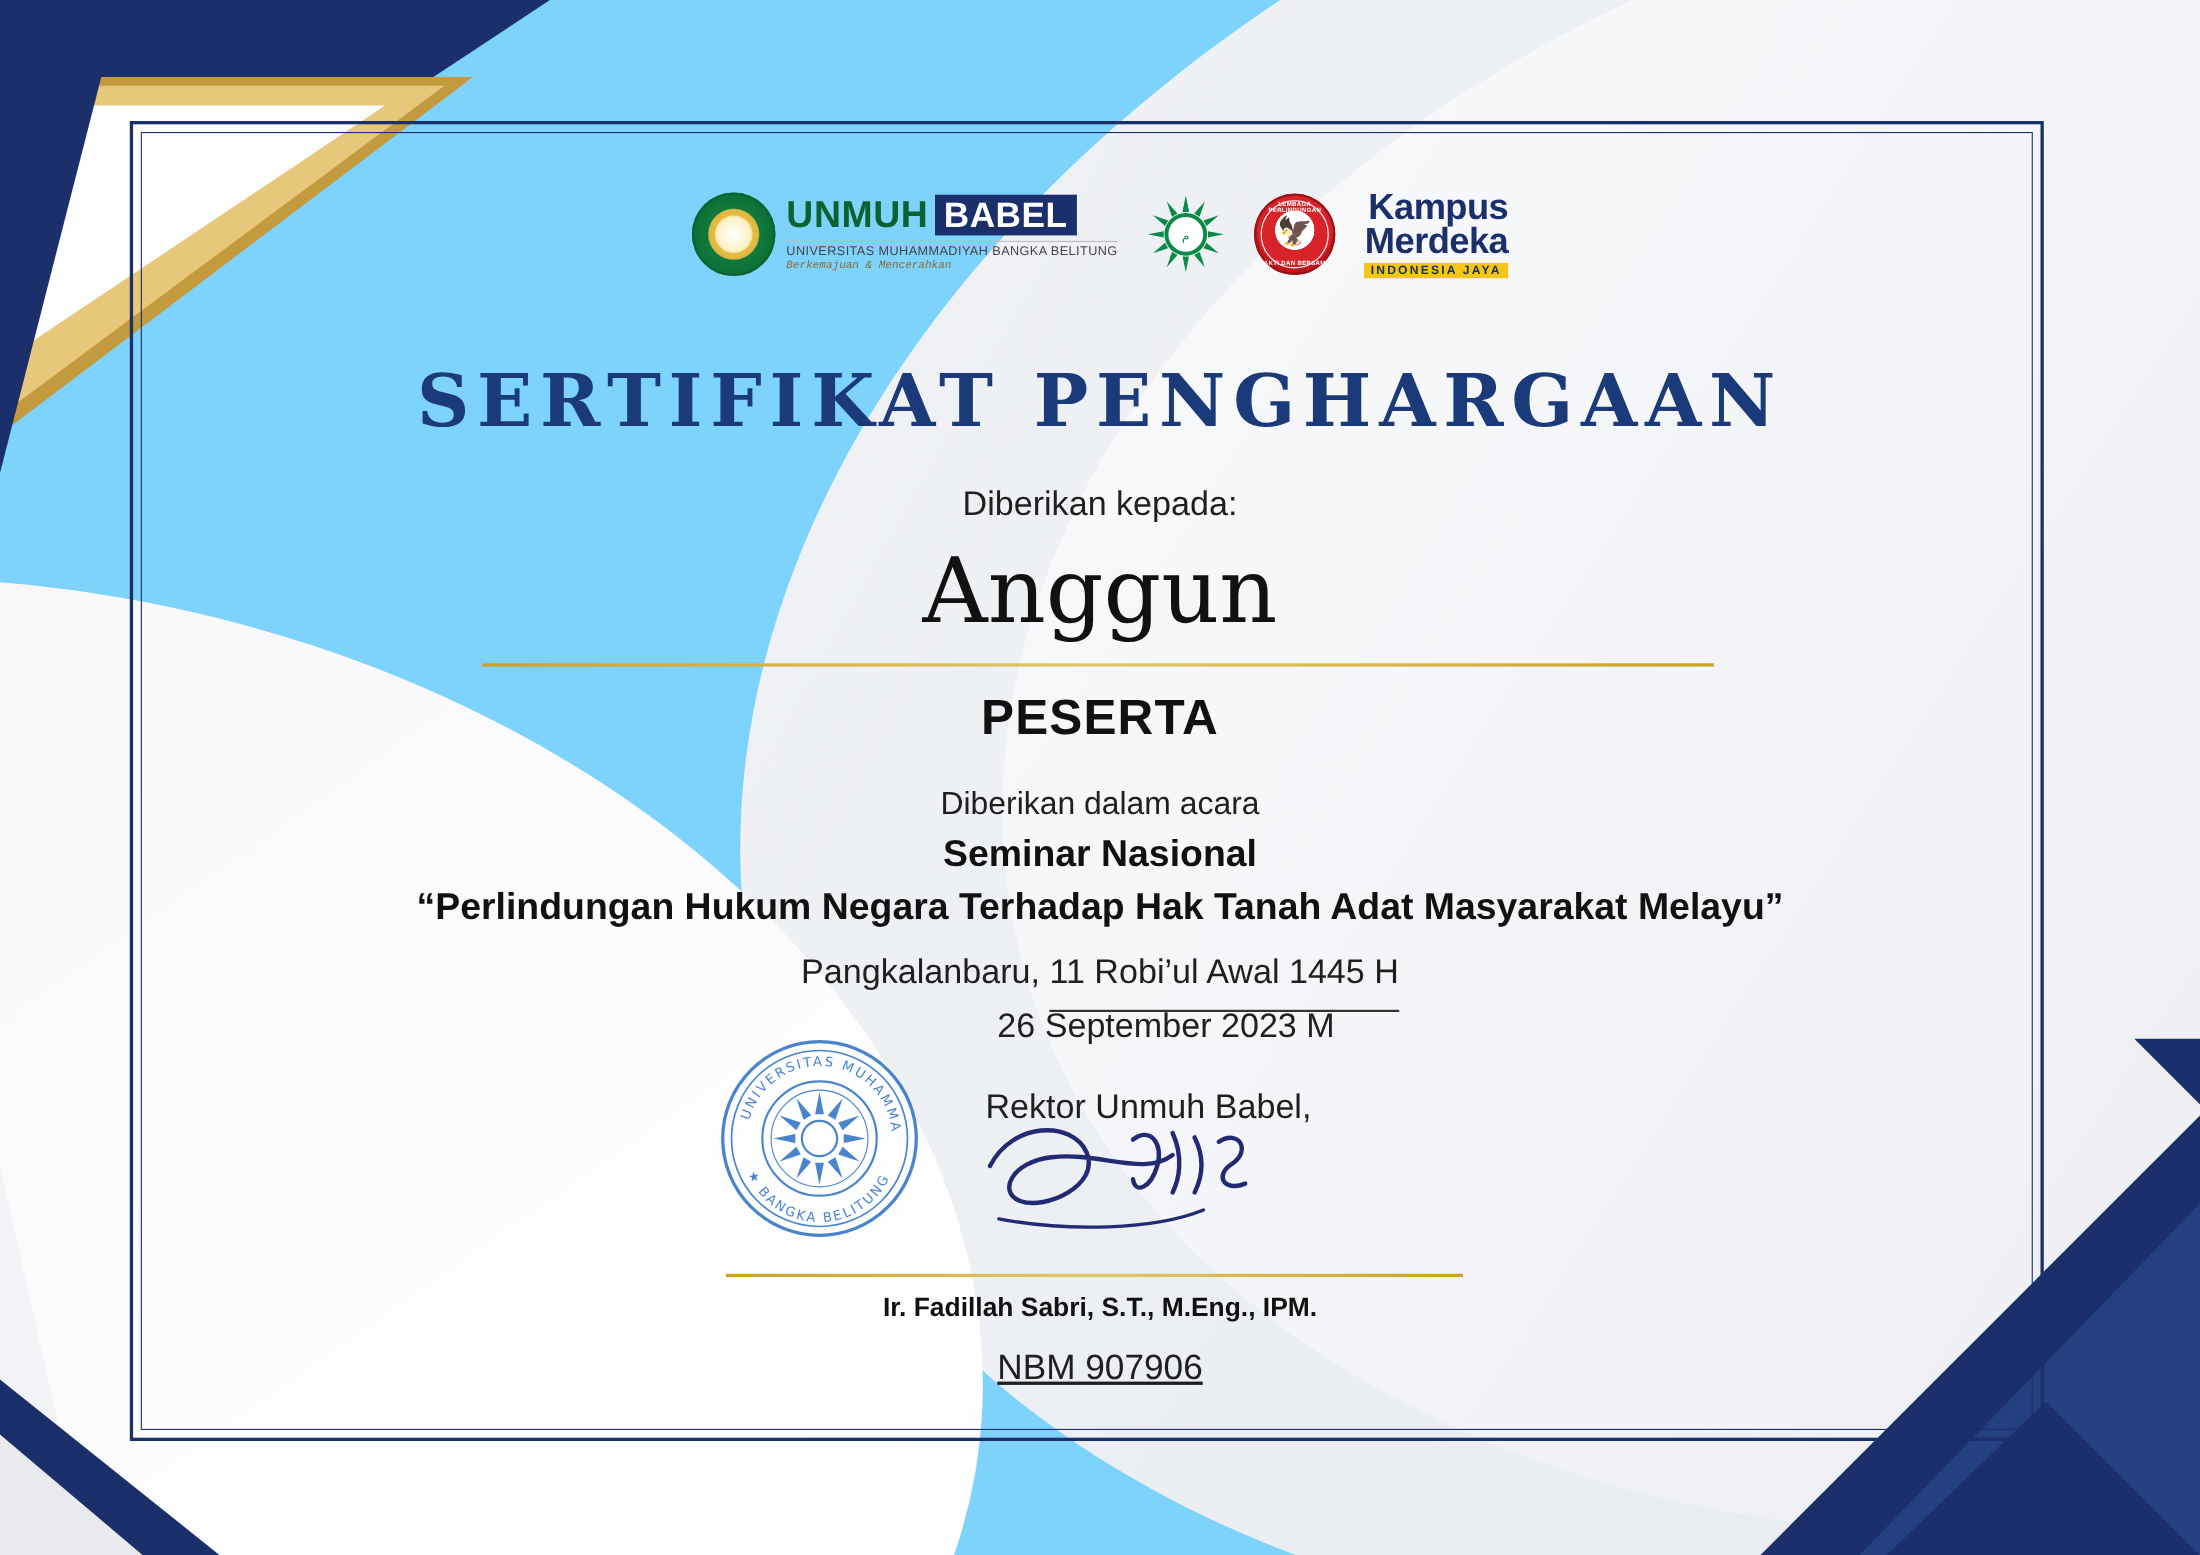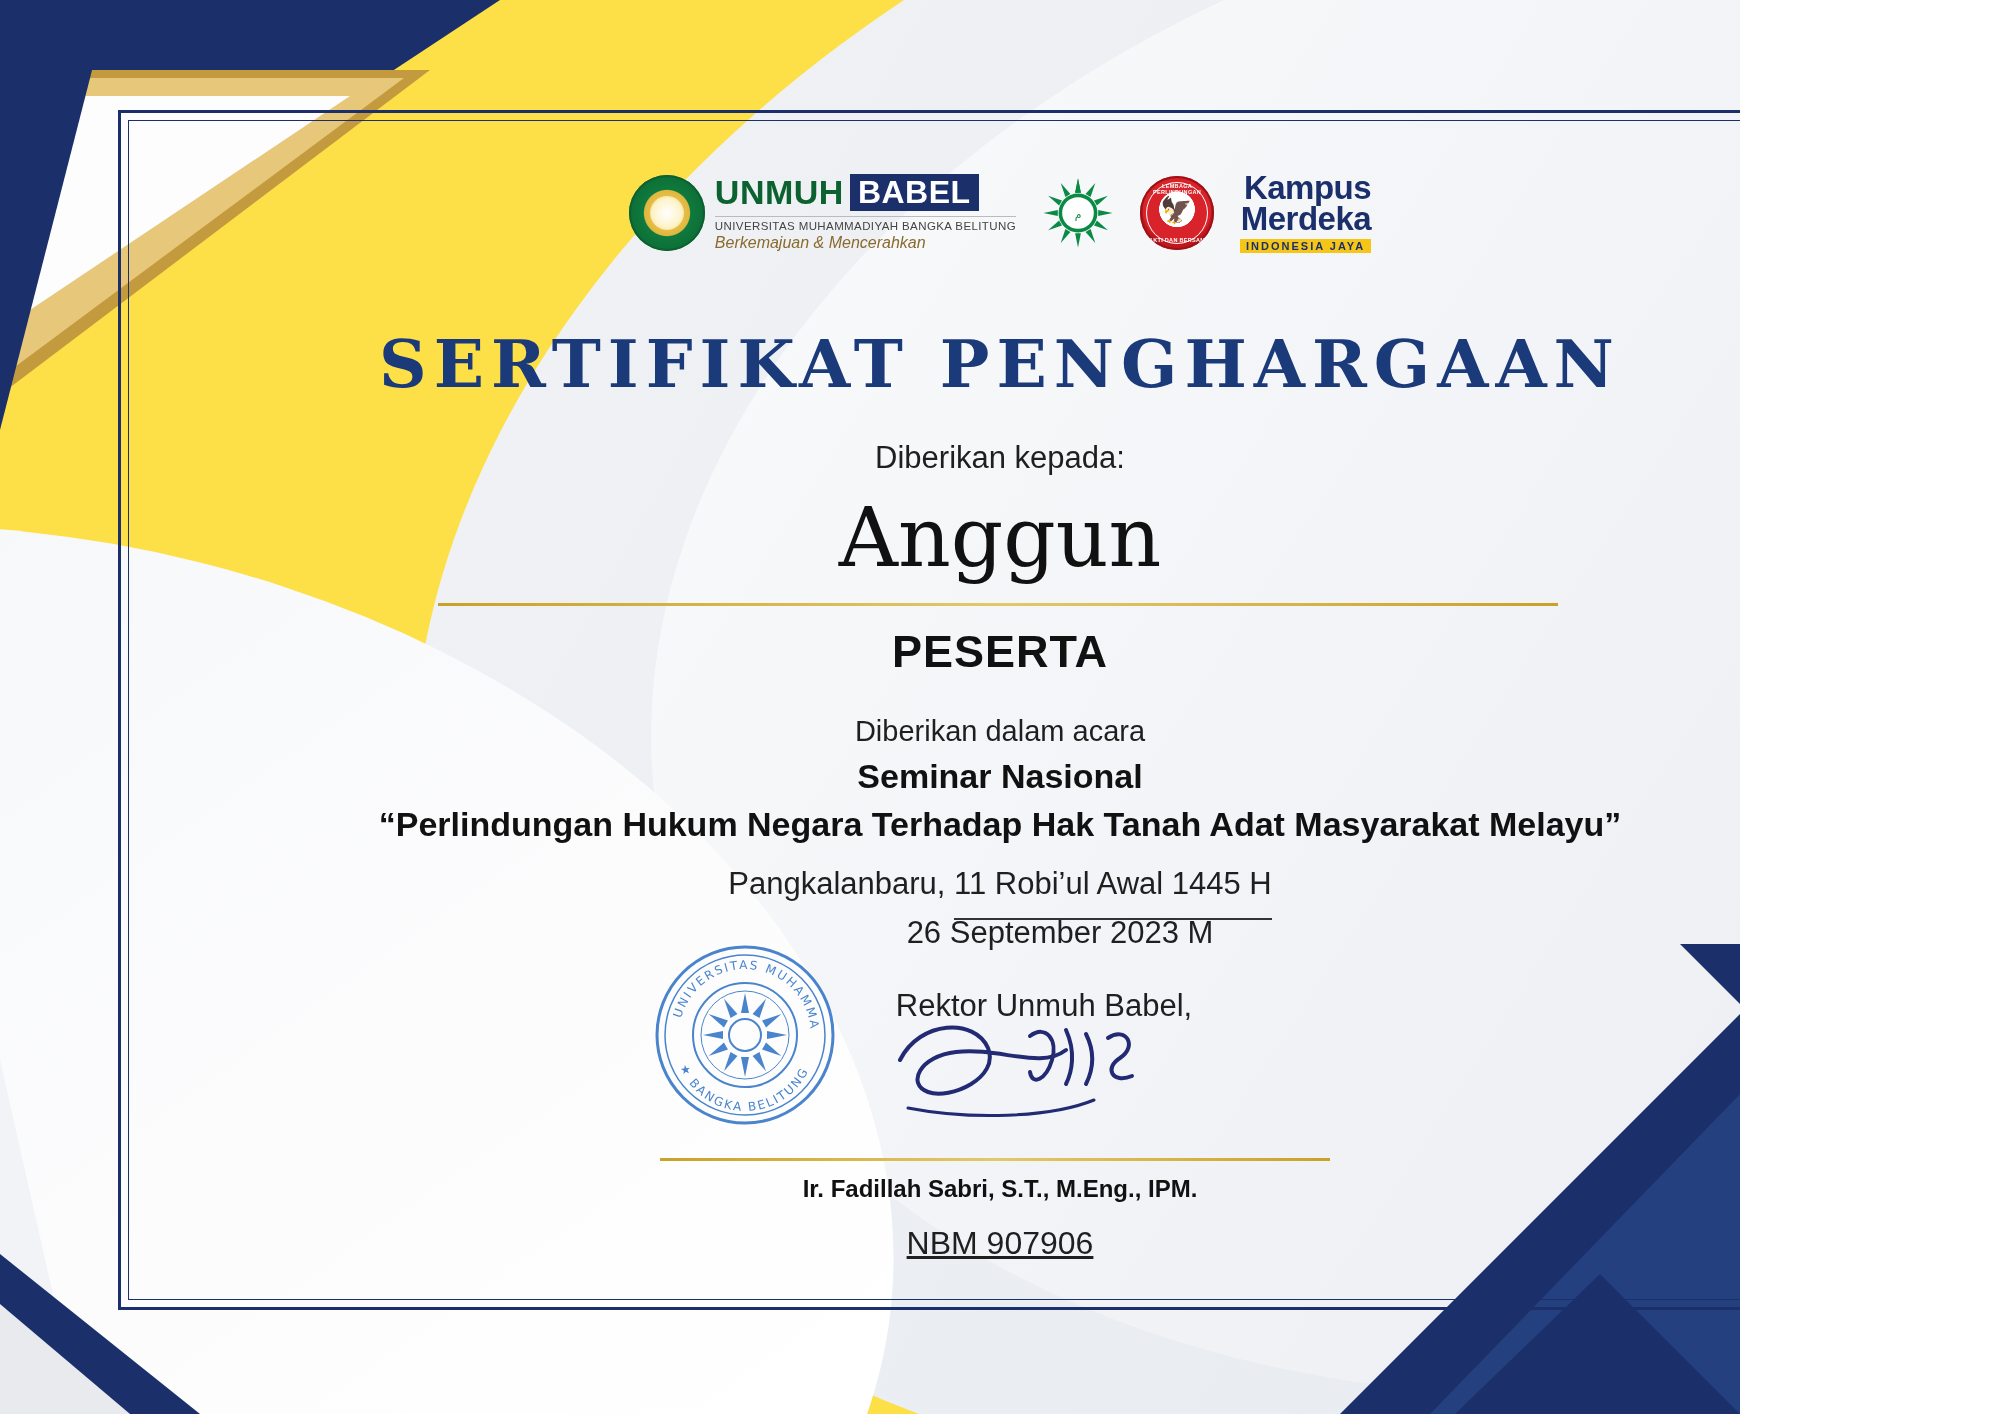--- a/index.html
+++ b/index.html
@@ -9,23 +9,23 @@
   }
   body {
     width: 2000px;
     height: 1414px;
     overflow: hidden;
     font-family: "Liberation Sans", sans-serif;
   }
 
   .certificate {
     position: relative;
-    width: 1740px;
+    width: 2000px;
     height: 1414px;
-    background: #fde047;
+    background: #7dd3fc;
     overflow: hidden;
   }
 
   
   .swoosh {
     position: absolute;
     border-radius: 50%;
     pointer-events: none;
   }
   .swoosh-1 {
@@ -144,23 +144,23 @@
   }
   .unmuh-line2 {
     font-size: 11.5px;
     color: #444;
     letter-spacing: 0.4px;
     margin-top: 5px;
     border-top: 1px solid #bbb;
     padding-top: 4px;
   }
   .unmuh-line3 {
-    font-family: Liberation Sans, sans-serif;
+    font-family: Liberation Mono, monospace;
     font-style: italic;
-    font-size: 16px;
+    font-size: 10px;
     color: #8a6a2f;
     margin-top: 3px;
   }
 
   
   .logo-sun {
     width: 72px;
     height: 72px;
     position: relative;
   }

